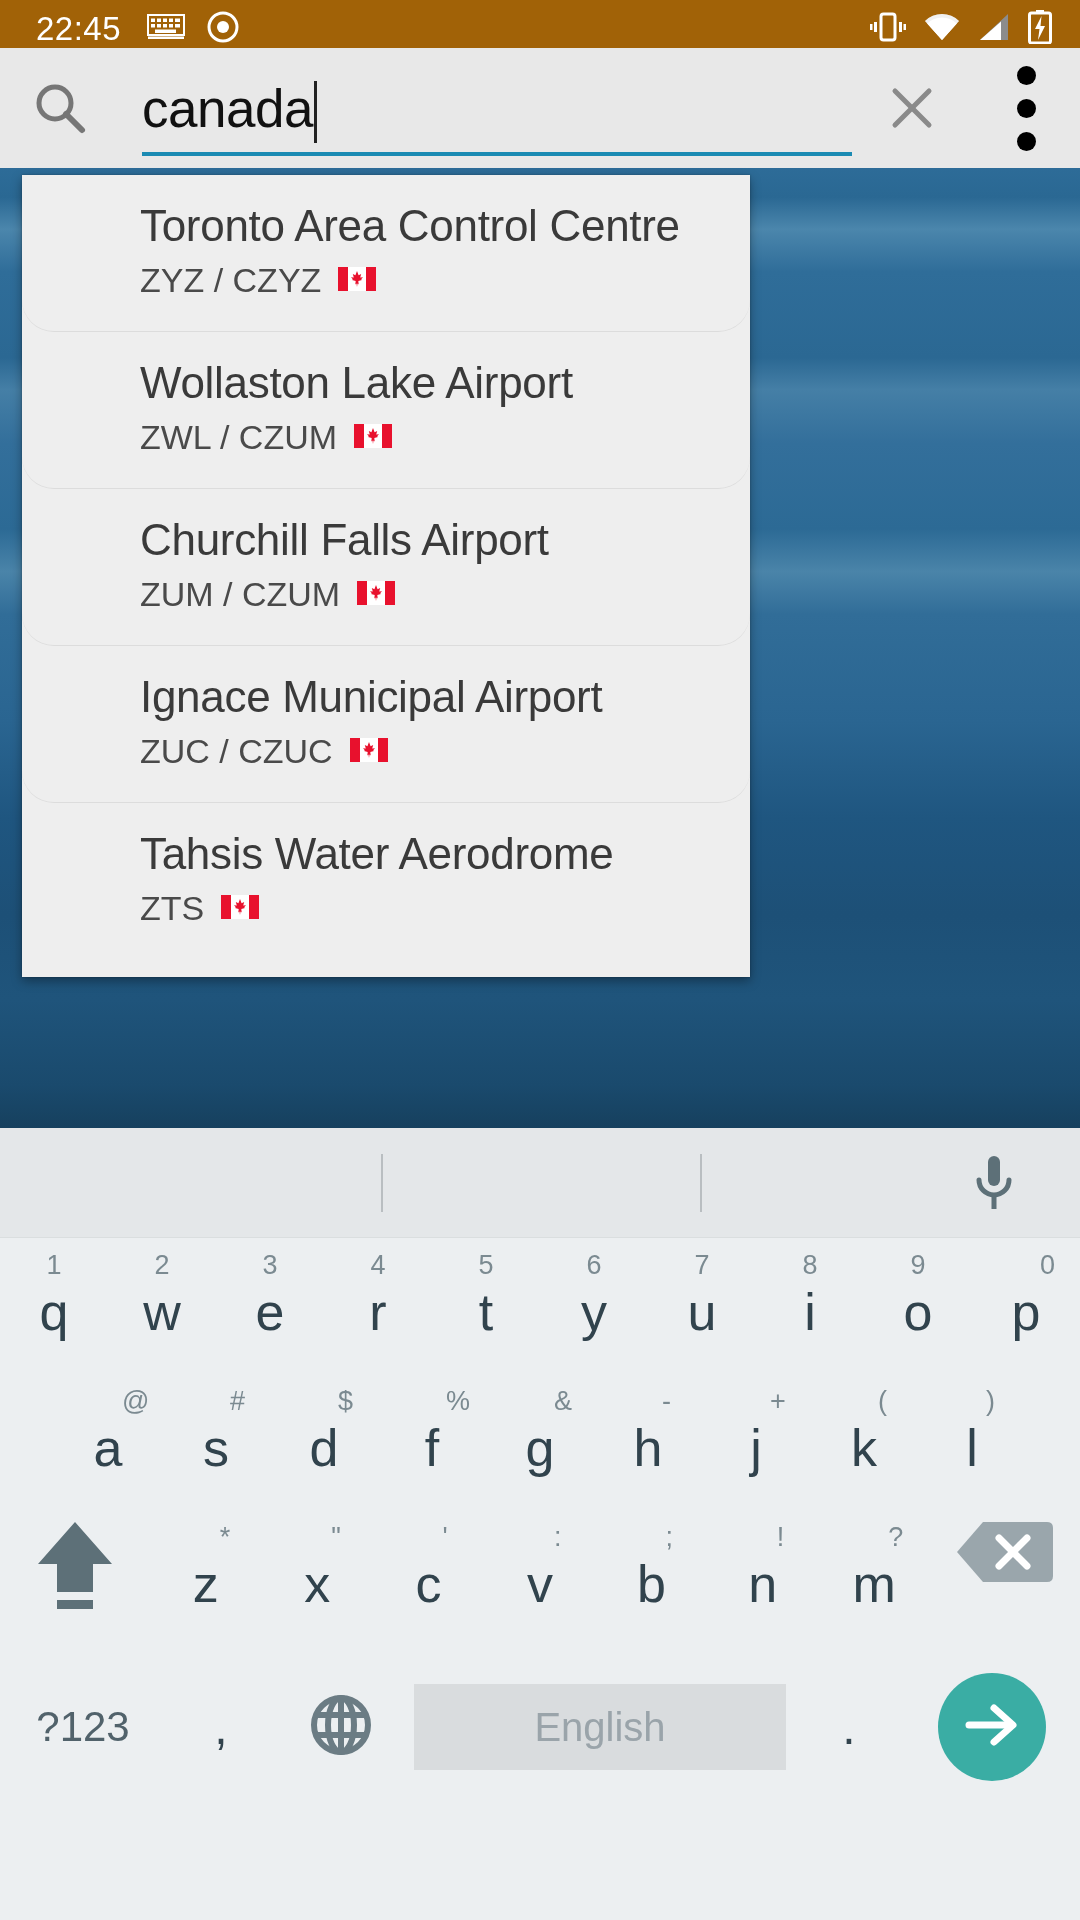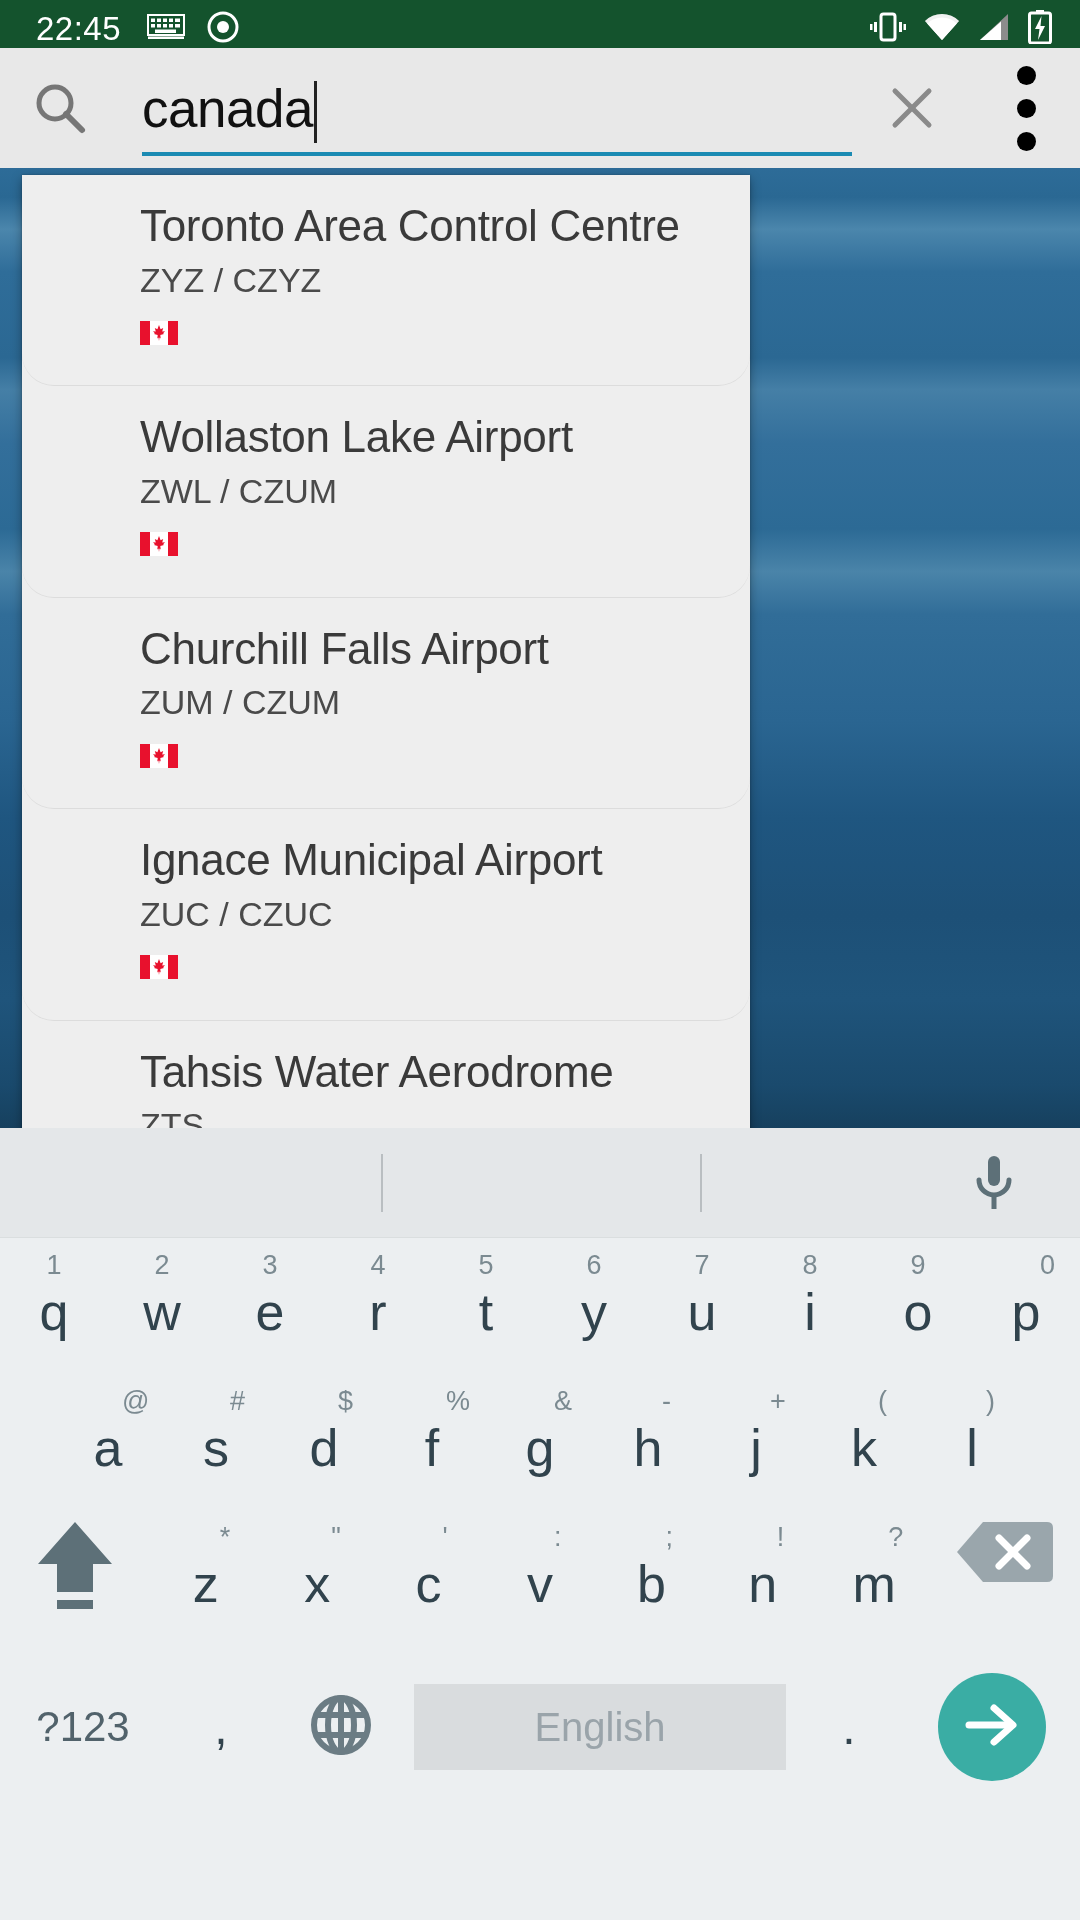--- a/index.html
+++ b/index.html
@@ -17,21 +17,21 @@
       #4b86ac 16%, #2f6d99 20%, #2b6893 28%,
       #457fa6 31%, #336f9b 36%, #2c6a95 44%,
       #4a84a9 48%, #316d98 52%, #2a6591 62%,
       #1f5680 71%, #1d5077 80%, #1f547b 88%,
       #1a4a6d 96%, #16405e 100%);
   }
 
   
   .statusbar{
     position:absolute; left:0; top:0; width:1080px; height:58px;
-    background:#14532d; color:#fff; display:flex; align-items:center;
+    background:#a16207; color:#fff; display:flex; align-items:center;
   }
   .sb-time{ font-size:33px; margin-left:36px; letter-spacing:.5px; font-weight:400; }
   .sb-left-icons{ display:flex; align-items:center; gap:22px; margin-left:26px; }
   .sb-right{ margin-left:auto; display:flex; align-items:center; gap:18px; margin-right:28px; }
 
   
   .appbar{
     position:absolute; left:0; top:48px; width:1080px; height:120px;
     background:#e8e8e8; display:flex; align-items:center;
   }
@@ -68,21 +68,21 @@
     border-bottom:1px solid #dcdcdc;
     border-radius:32px;
   }
   .sugg-item:last-child{ border-bottom:none; padding-bottom:50px; }
   .sugg-title{
     font-size:44px; color:#3a3a3a; font-weight:400; line-height:1.15;
     white-space:nowrap; letter-spacing:-.3px;
   }
   .sugg-sub{
     font-size:34px; color:#4a4a4a; margin-top:10px; line-height:1.1;
-    display:flex; align-items:flex-start; gap:17px;flex-direction:column;
+    display:flex; align-items:flex-start; gap:17px;
   }
   .flag-svg{ display:inline-block; vertical-align:-3px; }
 
   
   .kb{
     position:absolute; left:0; bottom:0; width:1080px; height:792px;
     background:#eceff1;
   }
   .kb-suggest{
     height:110px; width:1080px; background:#e4e7e9;

